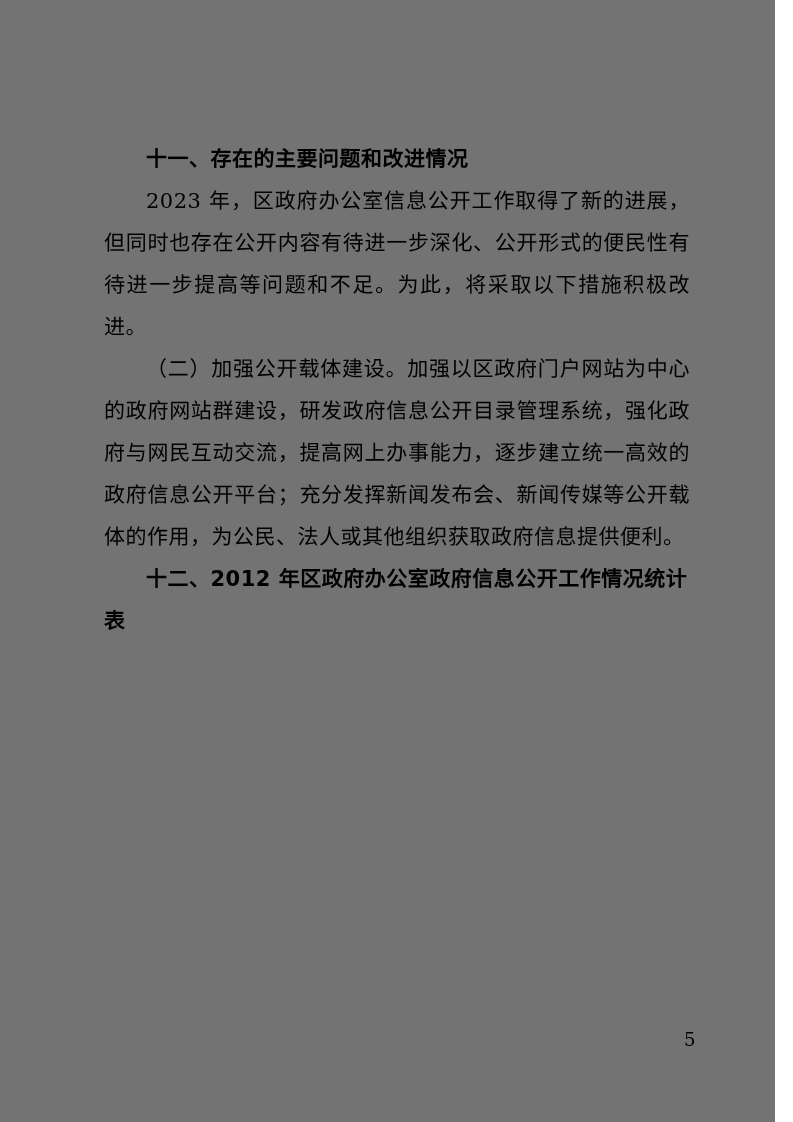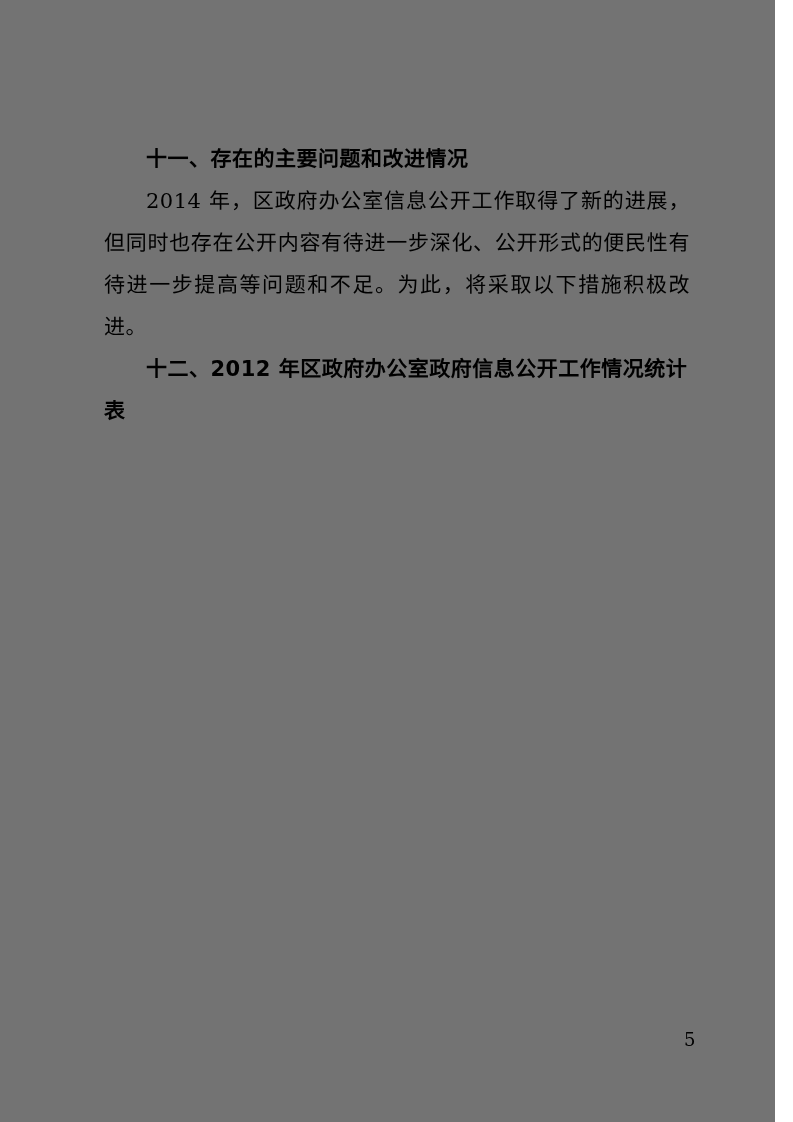--- a/index.html
+++ b/index.html
@@ -52,17 +52,18 @@
     line-height: 24px;
     color: #000000;
   }
 </style>
 </head>
 <body>
 
 <div class="page">
   <div class="content">
     <h2 class="heading">十一、存在的主要问题和改进情况</h2>
-    <p class="para">2014 年，区政府办公室信息公开工作取得了新的进展，但同时也存在公开内容有待进一步深化、公开形式的便民性有待进一步提高等问题和不足。为此，将采取以下措施积极改进。</p>
+    <p class="para">2023 年，区政府办公室信息公开工作取得了新的进展，但同时也存在公开内容有待进一步深化、公开形式的便民性有待进一步提高等问题和不足。为此，将采取以下措施积极改进。</p>
+    <p class="para">（二）加强公开载体建设。加强以区政府门户网站为中心的政府网站群建设，研发政府信息公开目录管理系统，强化政府与网民互动交流，提高网上办事能力，逐步建立统一高效的政府信息公开平台；充分发挥新闻发布会、新闻传媒等公开载体的作用，为公民、法人或其他组织获取政府信息提供便利。</p>
     <h2 class="heading">十二、2012 年区政府办公室政府信息公开工作情况统计表</h2>
   </div>
   <div class="page-number">5</div>
 </div>
 
 </body></html>

